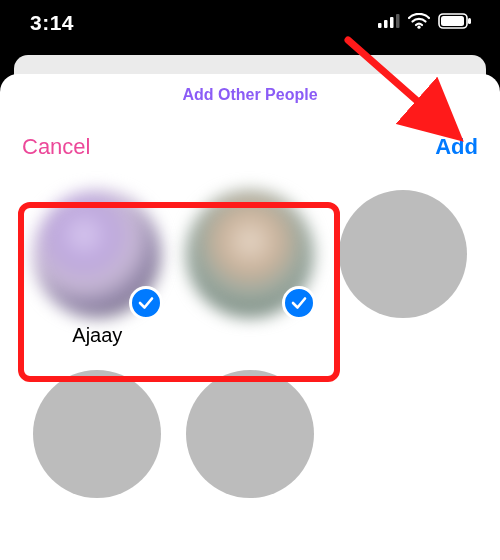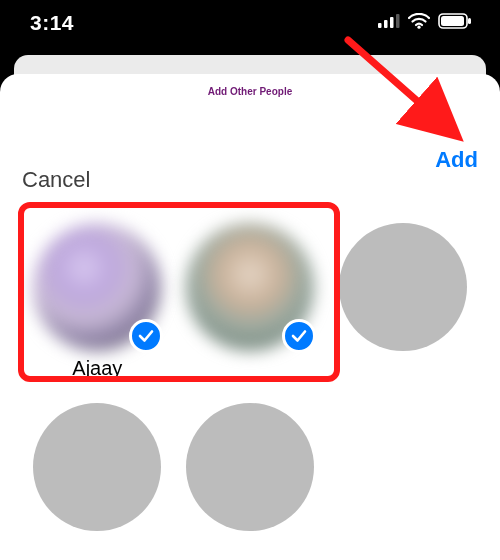--- a/index.html
+++ b/index.html
@@ -29,29 +29,29 @@
       background: #ebebeb;
       border-radius: 14px 14px 0 0;
     }
     .sheet {
       position: absolute;
       top: 74px; left: 0; right: 0; bottom: 0;
       background: #fff;
       border-radius: 18px 18px 0 0;
       padding-top: 12px;
     }
-    .sheet-hint { text-align: center; font-size: 10px; font-weight: 600; color: #701a75; margin-bottom: 30px; }
+    .sheet-hint { text-align: center; font-size: 16px; font-weight: 600; color: #8b5cf6; margin-bottom: 30px; }
     .nav-row {
       display: flex;
       align-items: center;
       justify-content: space-between;
       padding: 0 22px;
       margin-bottom: 30px;
     }
-    .nav-cancel { color: #404040; font-size: 22px; margin-top: 40px; }
+    .nav-cancel { color: #ec4899; font-size: 22px; }
     .nav-title  { color: #000; font-size: 22px; font-weight: 700; }
     .nav-add    { color: #007aff; font-size: 22px; font-weight: 700; text-align: right; }
     .grid {
       display: grid;
       grid-template-columns: repeat(3, 1fr);
       column-gap: 18px;
       row-gap: 22px;
       padding: 0 30px;
     }
     .cell { display: flex; flex-direction: column; align-items: center; }

